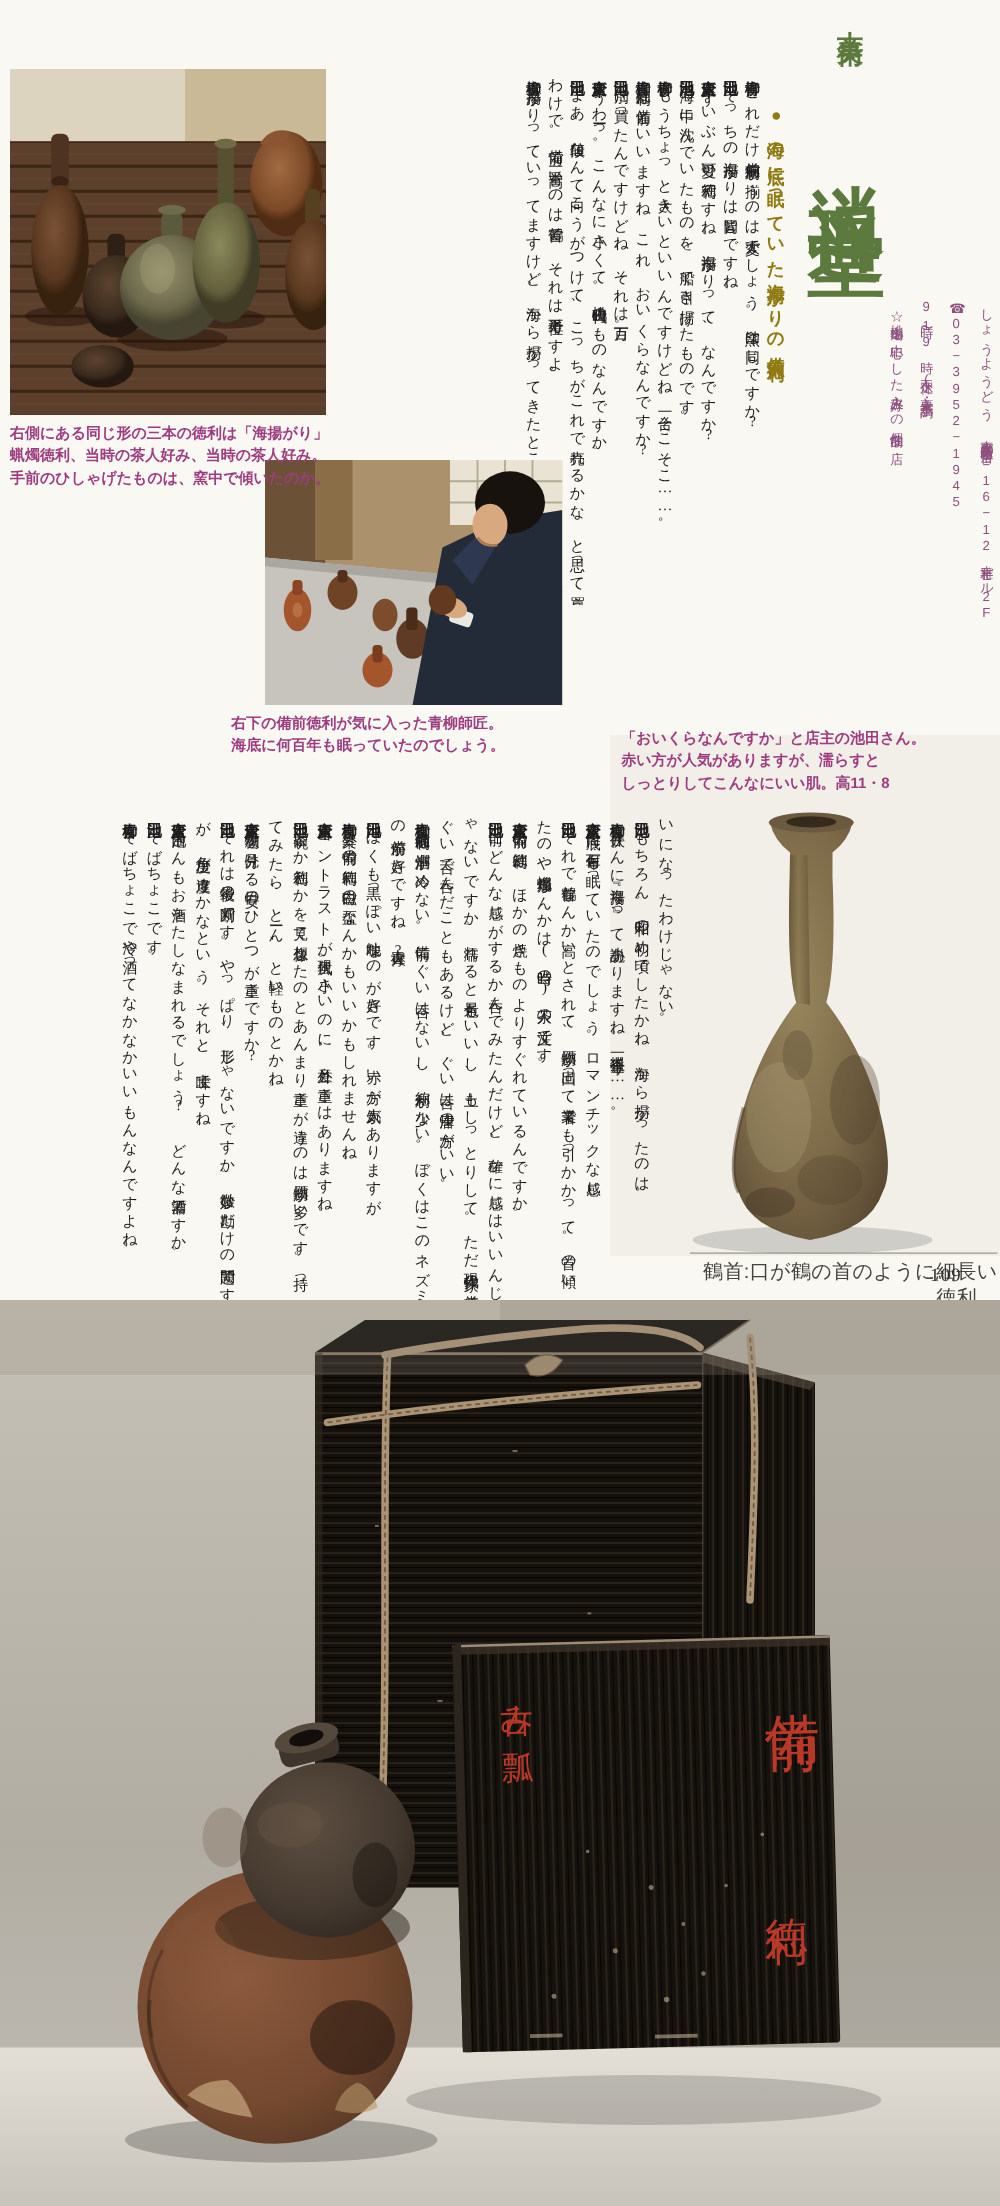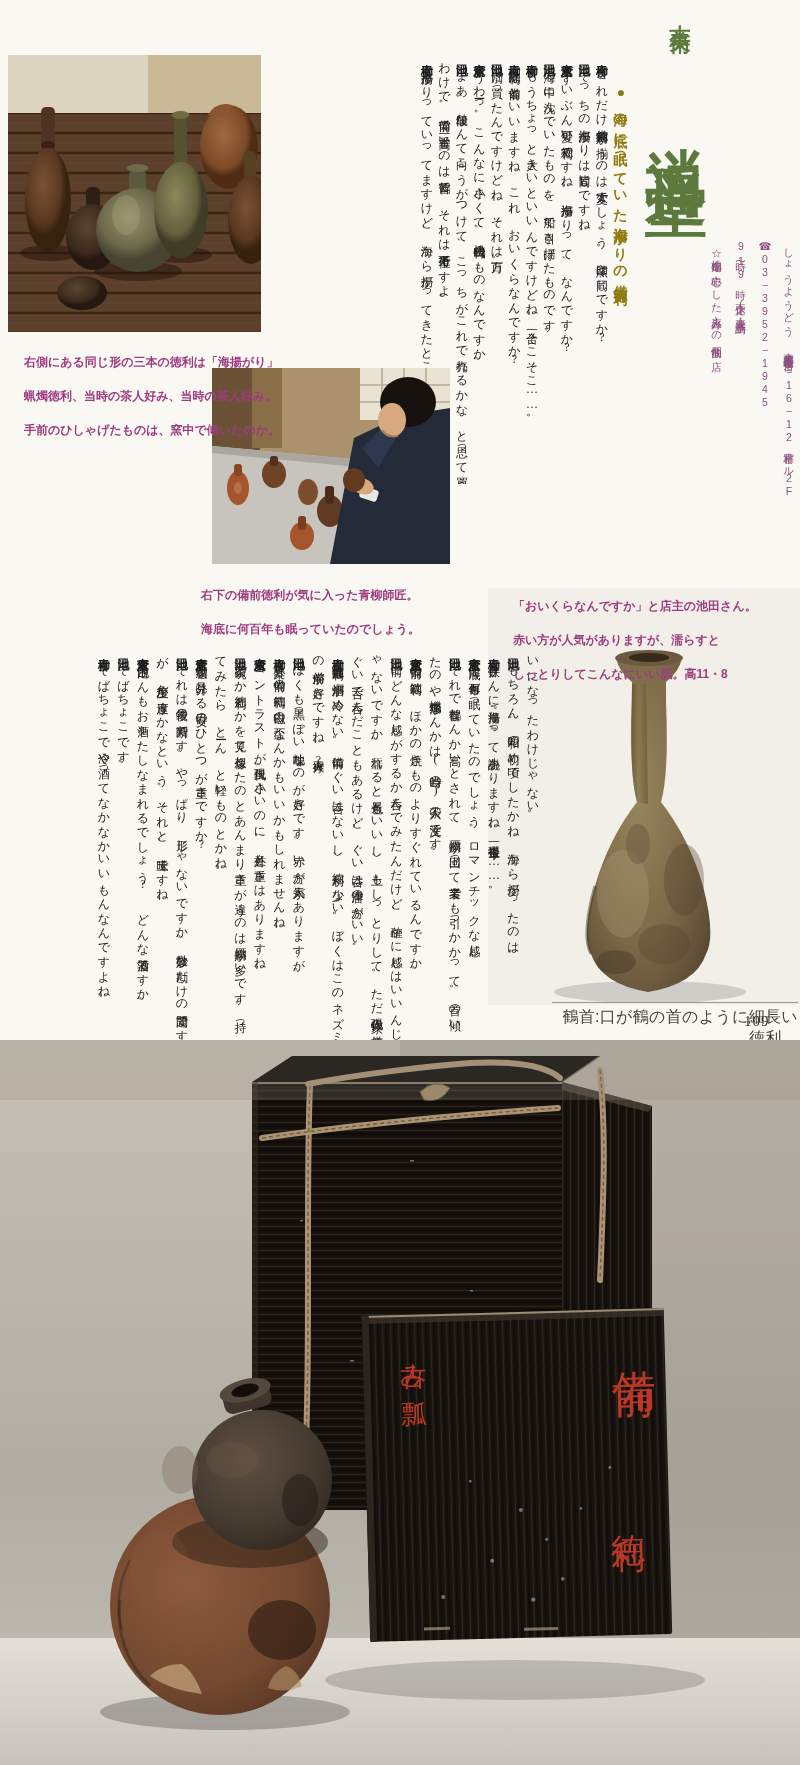--- a/index.html
+++ b/index.html
@@ -30,23 +30,23 @@
 
   
   .photo { position:absolute; overflow:hidden; }
   #photo1 { left:8px; top:55px; width:253px; height:277px; }
   #photo2 { left:212px; top:368px; width:238px; height:196px; }
   #photo3 { left:488px; top:588px; width:312px; height:417px; }
   #bottom-photo { left:0; top:1040px; width:800px; height:725px; }
 
   
   .cap { position:absolute; color:#9e3c80; font-weight:bold; font-size:12px; line-height:18px; z-index:3; }
-  .cap p { margin:16px; }
+  .cap p { margin:0; }
   #caption1 { left:8px; top:337px; width:290px; }
-  #caption2 { left:185px; top:570px; width:290px; }
+  #caption2 { left:185px; top:570px; width:290px;font-family:Liberation Mono, monospace; }
   #caption3 { left:497px; top:581px; width:300px; }
 
   #glossary { position:absolute; left:552px; top:1002px; width:246px; border-top:1px solid #9a958c;
               padding-top:4px; text-align:right; font-size:16px; color:#44423e; letter-spacing:.3px; }
   #page-number { position:absolute; left:744px; top:1013px; font-size:15px; color:#2f2d2a;
                  font-family:"Liberation Serif", serif; letter-spacing:1px; }
 
   svg { display:block; }
   .lid-cal { font-family:"Liberation Serif", serif; writing-mode:vertical-rl; text-orientation:upright;
              fill:#c23b29; opacity:.95; letter-spacing:4px; }

